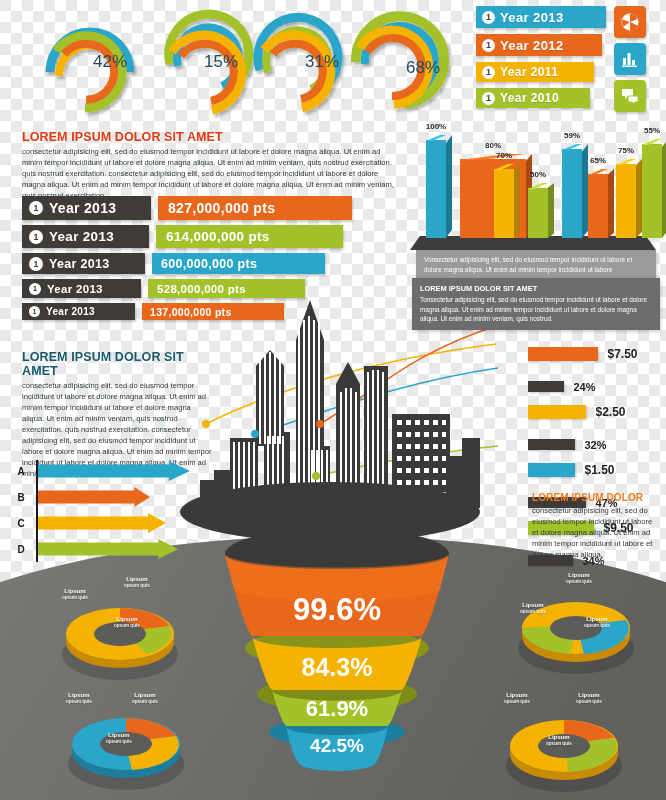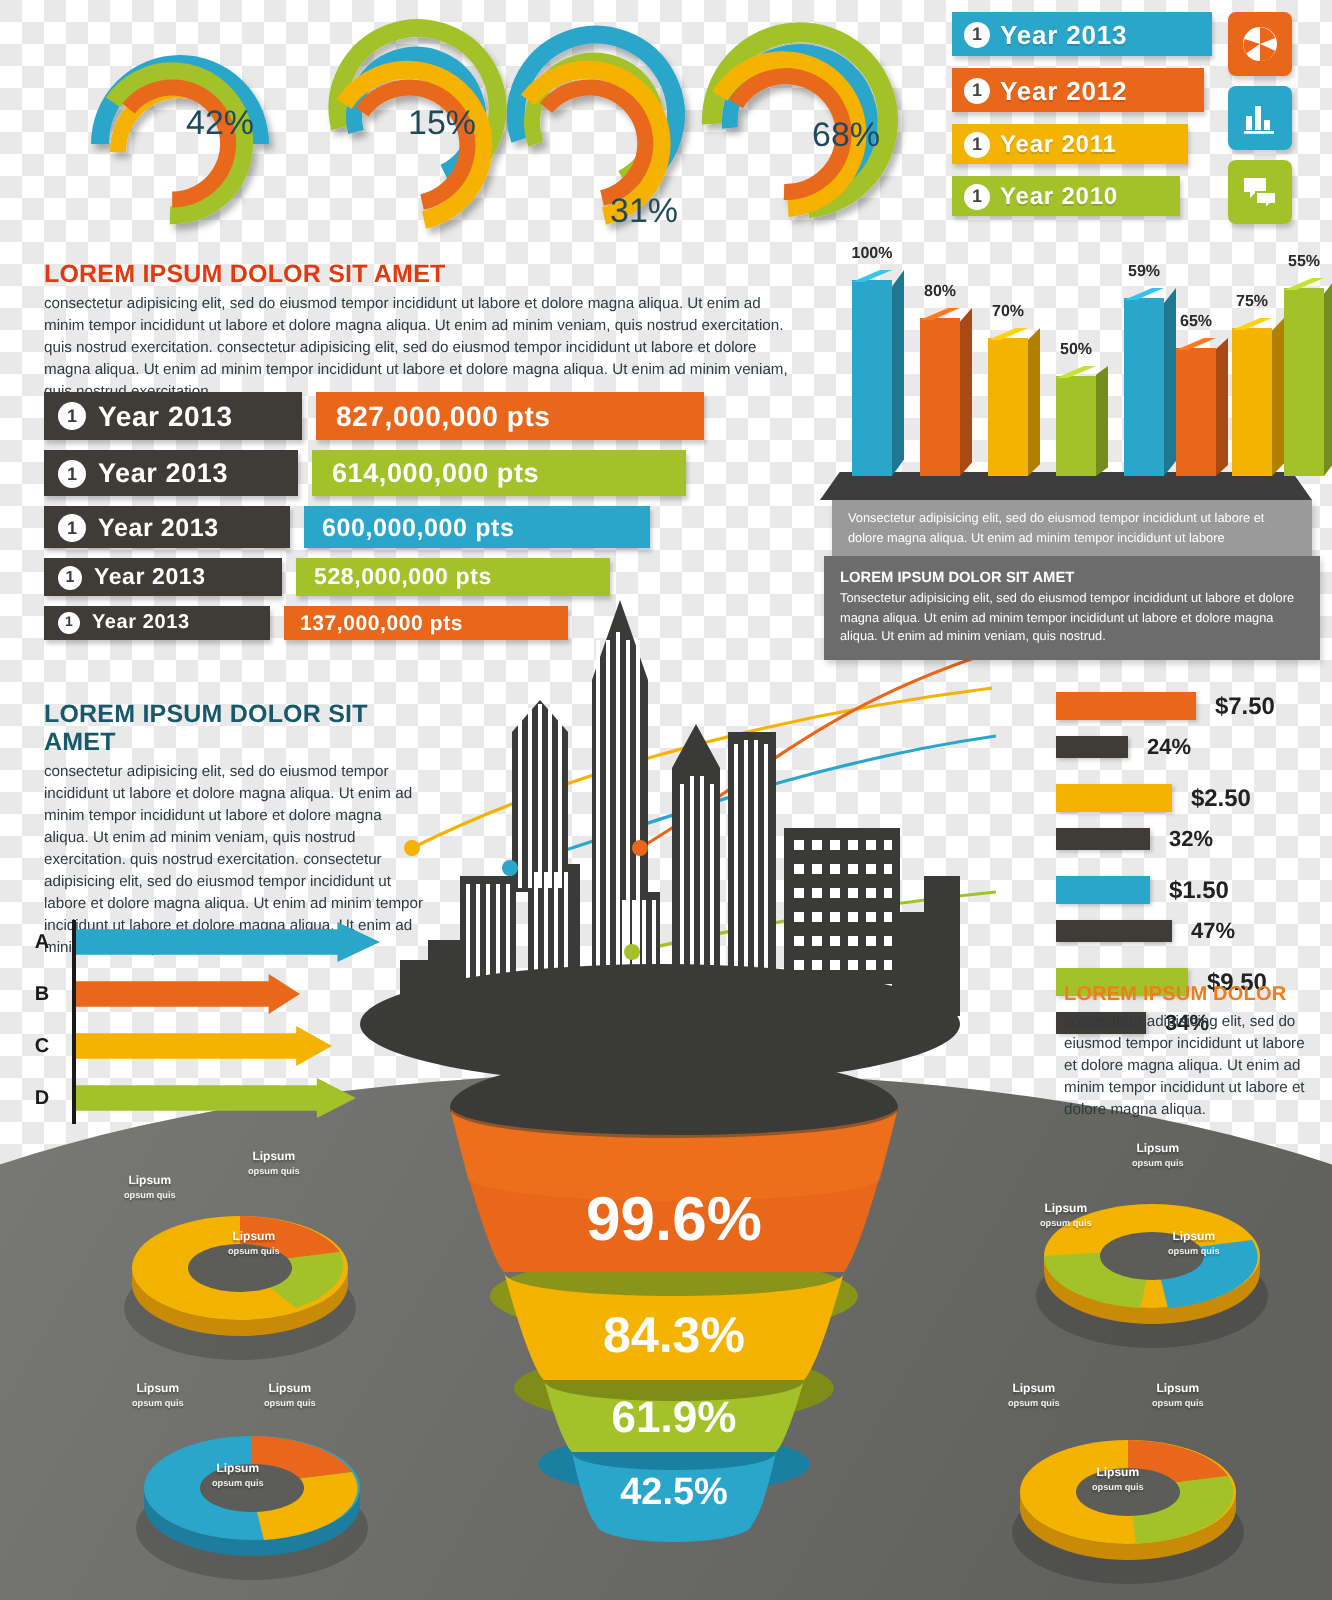--- a/index.html
+++ b/index.html
@@ -100,21 +100,21 @@
   .abcd .arow{position:absolute;left:0;height:22px;display:flex;align-items:center;}
   .abcd .alab{width:22px;text-align:center;font-size:10px;color:#1a1a1a;font-weight:bold;}
   .abcd .arrow{height:20px;margin-left:6px;
       clip-path:polygon(0 18%,86% 18%,86% 0,100% 50%,86% 100%,86% 82%,0 82%);}
 
   
   .pricelist{position:absolute;left:528px;top:344px;width:138px;z-index:7;}
   .pl-item{margin-bottom:7px;position:relative;}
   .pl-bar{height:14px;box-shadow:1px 1px 2px rgba(0,0,0,.2);display:inline-block;vertical-align:middle;}
   .pl-price{font-size:12px;font-weight:bold;color:#222;margin-left:5px;vertical-align:middle;}
-  .pl-sub{margin-top:3px;}
+  .pl-sub{margin-top:15px;}
   .pl-gray{height:11px;background:#3f3c38;display:inline-block;vertical-align:middle;
            box-shadow:1px 1px 2px rgba(0,0,0,.2);}
   .pl-pct{font-size:11px;font-weight:bold;color:#222;margin-left:5px;vertical-align:middle;}
 
   
   .city{position:absolute;left:160px;top:296px;width:340px;height:260px;z-index:5;}
 
   
   .funnel{position:absolute;left:178px;top:528px;width:318px;height:248px;z-index:8;}
 
@@ -164,21 +164,21 @@
 
       <g filter="url(#rsh)">
         <path d="M344,62 A44,44 0 1 1 392,104" fill="none" stroke="#A3C22A" stroke-width="10"></path>
         <path d="M353,64 A35,35 0 1 1 389,96" fill="none" stroke="#2BA6CB" stroke-width="8"></path>
         <path d="M382,104 A37,37 0 1 0 348,48" fill="none" stroke="#F5B301" stroke-width="9"></path>
         <path d="M380,96 A29,29 0 1 0 356,52" fill="none" stroke="#E8671A" stroke-width="8"></path>
       </g>
     </svg>
     <div class="ring-label" style="left:98px;top:62px;">42%</div>
     <div class="ring-label" style="left:209px;top:62px;">15%</div>
-    <div class="ring-label" style="left:310px;top:62px;margin-top:44px;">31%</div>
+    <div class="ring-label" style="left:310px;top:62px;">31%</div>
     <div class="ring-label" style="left:411px;top:68px;">68%</div>
   </div>
 
   <div class="year-list">
     <div class="year-row" style="background:#2BA6CB;width:124px;">
       <span class="bullet">1</span>
       <span class="ylabel">Year 2013</span>
     </div>
     <div class="year-row" style="background:#E8671A;width:120px;">
       <span class="bullet">1</span>
@@ -224,21 +224,21 @@
     <p>consectetur adipisicing elit, sed do eiusmod tempor incididunt ut labore et dolore magna aliqua. Ut enim ad minim tempor incididunt ut labore et dolore magna aliqua. Ut enim ad minim veniam, quis nostrud exercitation. quis nostrud exercitation. consectetur adipisicing elit, sed do eiusmod tempor incididunt ut labore et dolore magna aliqua. Ut enim ad minim tempor incididunt ut labore et dolore magna aliqua. Ut enim ad minim veniam, quis nostrud exercitation</p>
   </div>
 
   <div class="barchart">
     <div class="bc-base"></div>
     <div class="bc-bar" id="bcb0" style="left: 22px; height: 98px; background: rgb(43, 166, 203);">
         <span class="bc-cap" style="background: rgb(51, 196, 240); clip-path: polygon(0px 100%, 70% 0px, 100% 0px, 30% 100%);"></span>
         <span class="bc-side" style="background: rgb(31, 120, 146); clip-path: polygon(0px 8%, 100% 0px, 100% 92%, 0px 100%);"></span>
         <span class="bc-val" style="top: -18px;">100%</span>
       </div>
-    <div class="bc-bar" id="bcb1" style="left: 56px; height: 79px; background: rgb(232, 103, 26);">
+    <div class="bc-bar" id="bcb1" style="left: 56px; height: 79px; background: rgb(232, 103, 26); padding-left: 46px;">
         <span class="bc-cap" style="background: rgb(255, 122, 31); clip-path: polygon(0px 100%, 70% 0px, 100% 0px, 30% 100%);"></span>
         <span class="bc-side" style="background: rgb(167, 74, 19); clip-path: polygon(0px 8%, 100% 0px, 100% 92%, 0px 100%);"></span>
         <span class="bc-val" style="top: -18px;">80%</span>
       </div>
     <div class="bc-bar" id="bcb2" style="left: 90px; height: 69px; background: rgb(245, 179, 1);">
         <span class="bc-cap" style="background: rgb(255, 211, 1); clip-path: polygon(0px 100%, 70% 0px, 100% 0px, 30% 100%);"></span>
         <span class="bc-side" style="background: rgb(176, 129, 1); clip-path: polygon(0px 8%, 100% 0px, 100% 92%, 0px 100%);"></span>
         <span class="bc-val" style="top: -18px;">70%</span>
       </div>
     <div class="bc-bar" id="bcb3" style="left: 124px; height: 50px; background: rgb(163, 194, 42);">

